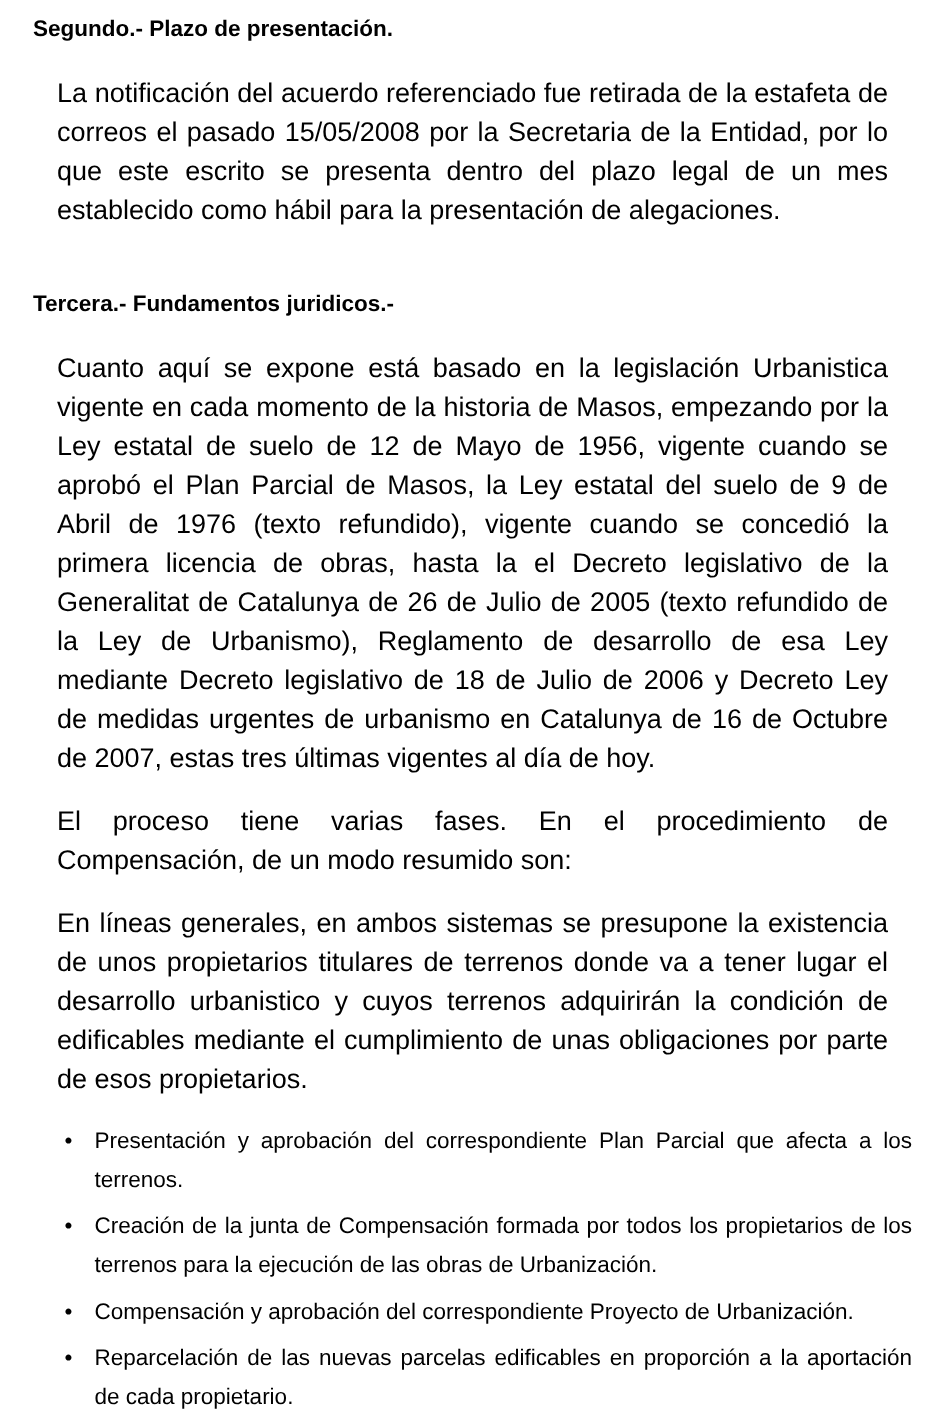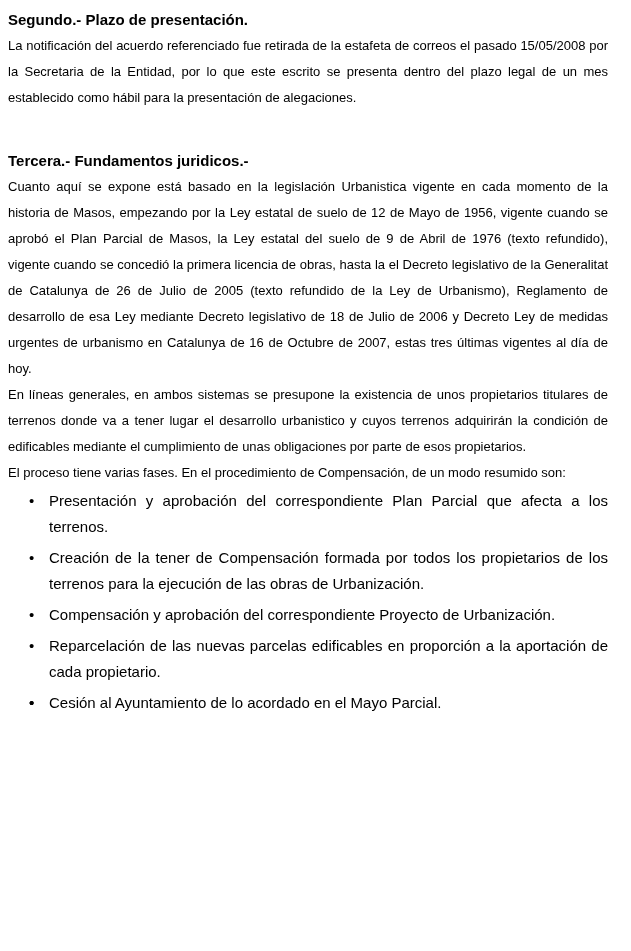--- a/index.html
+++ b/index.html
@@ -11,37 +11,37 @@
     width: 631px;
     height: 951px;
     overflow: hidden;
     font-family: "Liberation Sans", "DejaVu Sans", sans-serif;
     color: #000000;
   }
   .page {
     box-sizing: border-box;
     width: 631px;
     height: 951px;
-    padding: 7px 23px 0 8px;
+    padding: 7px 23px 0 22px;
     background: #ffffff;
   }
   .heading {
     font-size: 15px;
     font-weight: bold;
     line-height: 26px;
     margin: 0;
     text-align: left;
   }
   .heading.spaced {
     margin-top: 37px;
   }
   .para {
-    font-size: 13px;
+    font-size: 18px;
     line-height: 26px;
-    margin: 0;
+    margin: 16px;
     text-align: justify;
   }
   ul.bullet-list {
     list-style: none;
     margin: 2px 0 0 0;
     padding: 0;
   }
   ul.bullet-list li {
     position: relative;
     padding-left: 41px;
@@ -63,32 +63,32 @@
 
   <h2 class="heading">Segundo.- Plazo de presentación.</h2>
 
   <p class="para">La notificación del acuerdo referenciado fue retirada de la estafeta de correos el pasado 15/05/2008 por la Secretaria de la Entidad, por lo que este escrito se presenta dentro del plazo legal de un mes establecido como hábil para la presentación de alegaciones.</p>
 
   <h2 class="heading spaced">Tercera.- Fundamentos juridicos.-</h2>
 
   <p class="para">Cuanto aquí se expone está basado en la legislación Urbanistica vigente en cada momento de la historia de Masos, empezando por la Ley estatal de suelo de 12 de Mayo de 1956, vigente cuando se aprobó el Plan Parcial de Masos, la Ley estatal del suelo de 9 de Abril de 1976 (texto refundido), vigente cuando se concedió la primera licencia de obras, hasta la el Decreto legislativo de la Generalitat de Catalunya de 26 de Julio de 2005 (texto refundido de la Ley de Urbanismo), Reglamento de desarrollo de esa Ley mediante Decreto legislativo de 18 de Julio de 2006 y Decreto Ley de medidas urgentes de urbanismo en Catalunya de 16 de Octubre de 2007, estas tres últimas vigentes al día de hoy.</p>
 
 
+  <p class="para">El proceso tiene varias fases. En el procedimiento de Compensación, de un modo resumido son:</p>
+
   <p class="para">En líneas generales, en ambos sistemas se presupone la existencia de unos propietarios titulares de terrenos donde va a tener lugar el desarrollo urbanistico y cuyos terrenos adquirirán la condición de edificables mediante el cumplimiento de unas obligaciones por parte de esos propietarios.</p>
-
-  <p class="para">El proceso tiene varias fases. En el procedimiento de Compensación, de un modo resumido son:</p>
 
   <ul class="bullet-list">
     <li>
       <span class="marker">•</span>
       <span>Presentación y aprobación del correspondiente Plan Parcial que afecta a los terrenos.</span>
     </li>
     <li>
       <span class="marker">•</span>
-      <span>Creación de la tener de Compensación formada por todos los propietarios de los terrenos para la ejecución de las obras de Urbanización.</span>
+      <span>Creación de la junta de Compensación formada por todos los propietarios de los terrenos para la ejecución de las obras de Urbanización.</span>
     </li>
     <li>
       <span class="marker">•</span>
       <span>Compensación y aprobación del correspondiente Proyecto de Urbanización.</span>
     </li>
     <li>
       <span class="marker">•</span>
       <span>Reparcelación de las nuevas parcelas edificables en proporción a la aportación de cada propietario.</span>
     </li>
     <li>

